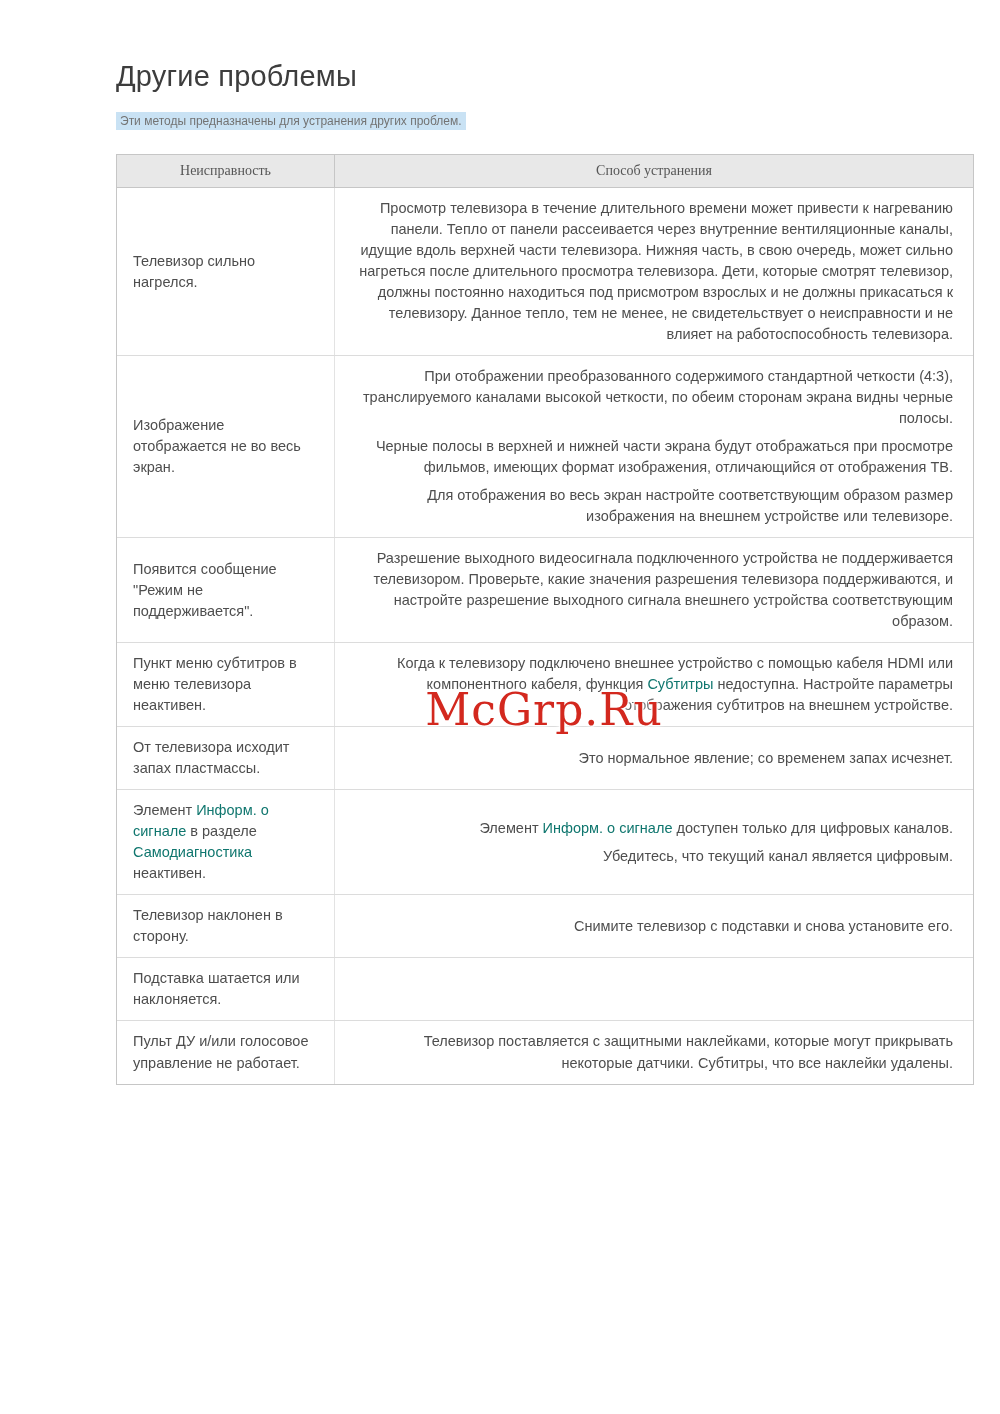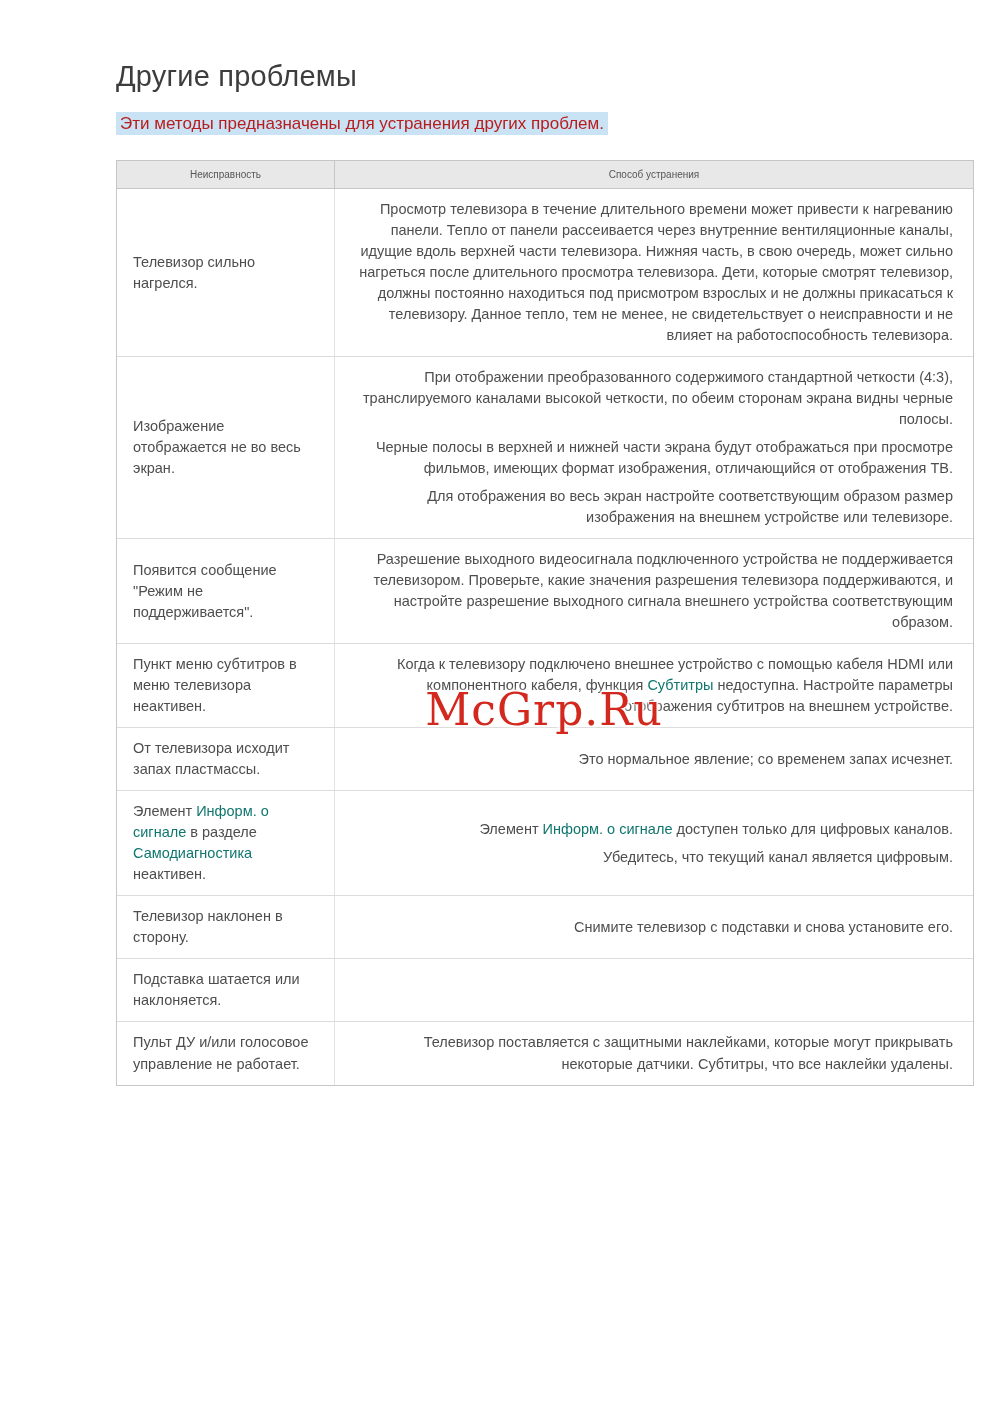--- a/index.html
+++ b/index.html
@@ -17,38 +17,39 @@
 
   .content { padding: 60px 70px 0 72px; }
 
   h1.title {
     font-size: 29px;
     font-weight: 500;
     color: #3d3d3d;
     letter-spacing: 0.2px;
   }
 
-  .subtitle-row { margin-top: 21px; font-size: 17px; color: #b91c1c; }
+  .subtitle-row { margin-top: 21px; font-size: 12px; color: #737373; }
   .subtitle-highlight { background: #c9e2f4; padding: 2px 4px; }
 
   .table {
     margin-top: 26px;
     border: 1px solid #c6c6c6;
   }
 
   .thead {
     display: flex;
     background: #e8e8e8;
     border-bottom: 1px solid #c6c6c6;
   }
   .th {
-    font-size: 10px;
+    font-size: 14px;
     color: #565656;
     text-align: center;
     padding: 8px 4px;
+    font-family: Liberation Serif, serif;
   }
   .th-problem { width: 218px; border-right: 1px solid #c6c6c6; }
   .th-solution { flex: 1; }
 
   .trow {
     display: flex;
     align-items: stretch;
     border-bottom: 1px solid #dcdcdc;
   }
   .trow:last-child { border-bottom: none; }

